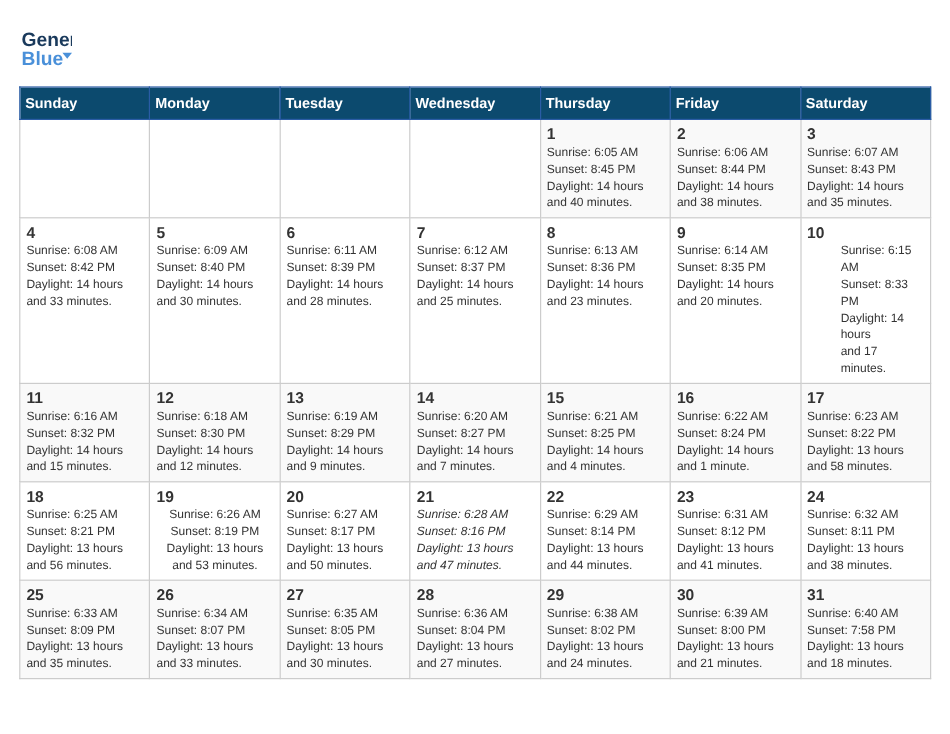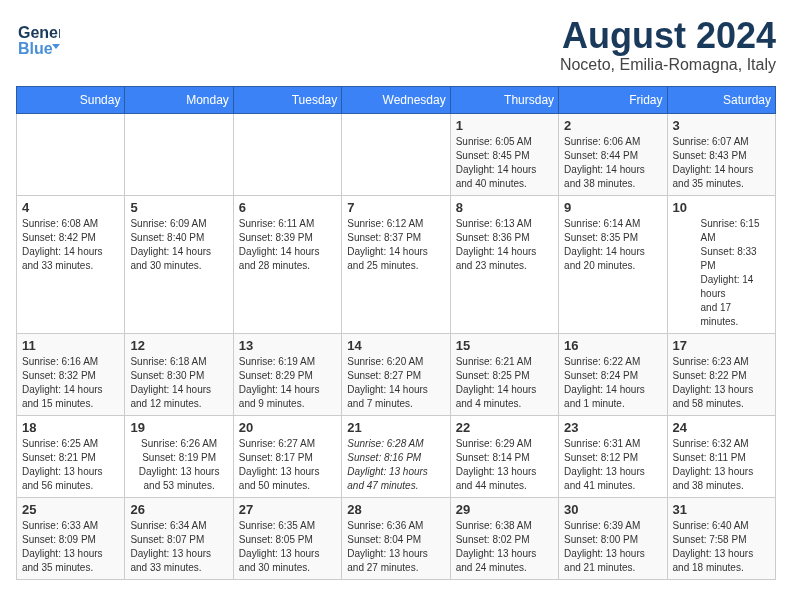--- a/index.html
+++ b/index.html
@@ -33,25 +33,25 @@
     .location-title {
       font-size: 16px;
       color: #444;
     }
     .calendar {
       width: 100%;
       border-collapse: collapse;
       font-size: 10.5px;
     }
     .calendar thead th {
-      background: #3b82f6;
+      background: #0c4a6e;
       color: #fff;
       padding: 6px 4px;
-      text-align: right;
-      font-weight: normal;
+      text-align: left;
+      font-weight: bold;
       font-size: 12px;
       border: 1px solid #2a5ca5;
     }
     .calendar tbody td {
       vertical-align: top;
       padding: 4px 5px;
       border: 1px solid #ccc;
       width: 107px;
       min-height: 80px;
       background: #fff;
@@ -80,24 +80,20 @@
 <div class="header">
   <div class="logo">
     <div style="display:flex;align-items:center;">
       <svg width="44" height="44" viewBox="0 0 44 44">
         <text x="2" y="22" font-size="16" font-weight="bold" fill="#1a3a5c">General</text>
         <text x="2" y="38" font-size="16" font-weight="bold" fill="#4a90d9">Blue</text>
         <polygon points="36,28 44,28 40,33" fill="#4a90d9"></polygon>
       </svg>
     </div>
   </div>
-  <div class="title-block">
-    <div class="month-title">August 2024</div>
-    <div class="location-title">Noceto, Emilia-Romagna, Italy</div>
-  </div>
 </div>
 
 <table class="calendar">
   <thead>
     <tr>
     <th>Sunday</th>
         <th>Monday</th>
         <th>Tuesday</th>
         <th>Wednesday</th>
         <th>Thursday</th>

